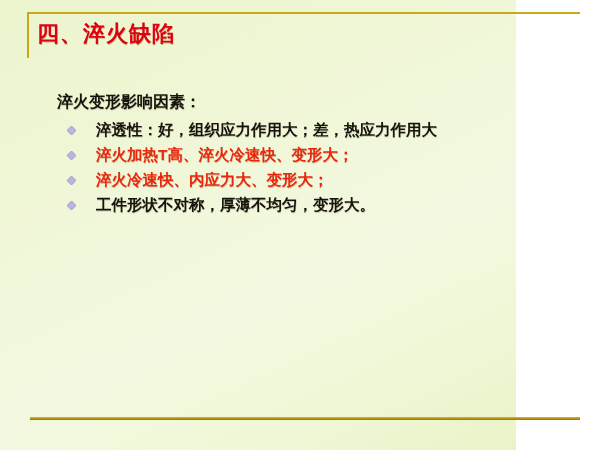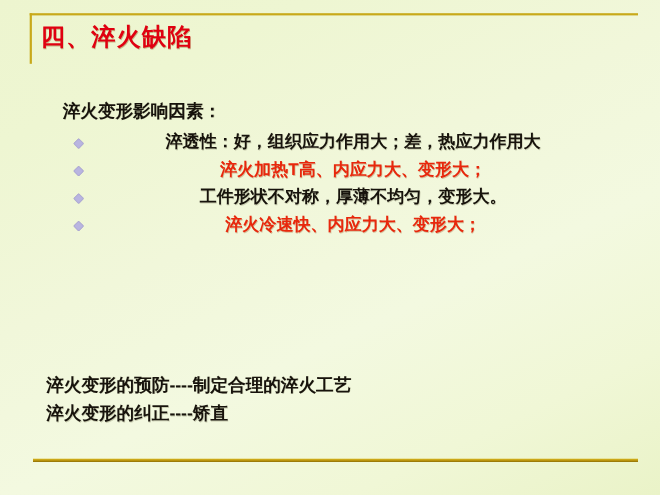--- a/index.html
+++ b/index.html
@@ -8,21 +8,21 @@
     padding: 0;
   }
   body {
     width: 600px;
     height: 450px;
     overflow: hidden;
     font-family: "Liberation Sans", "DejaVu Sans", sans-serif;
   }
   .slide {
     position: relative;
-    width: 600px;
+    width: 516px;
     height: 450px;
     box-sizing: border-box;
     background: linear-gradient(155deg,
         #edf5cf 0%,
         #eef6d2 18%,
         #f1f7da 42%,
         #f3f9e0 62%,
         #f0f7d6 82%,
         #eaf3c8 100%);
   }
@@ -68,23 +68,22 @@
   }
 
   ul.bullets {
     list-style: none;
     margin: 6px 0 0 0;
     padding: 0;
   }
   ul.bullets > li {
     position: relative;
     margin: 0 0 1px 0;
-    padding-left: 42px;
+    padding-left: 96px;
     min-height: 24px;
-    text-align: center;
   }
   .bullet-marker {
     position: absolute;
     left: 68px;
     top: 9px;
     width: 7px;
     height: 7px;
     background: #b9b5e0;
     transform: rotate(45deg);
     border-radius: 1px;
@@ -158,36 +157,32 @@
     <ul class="bullets">
 
       <li>
         <span class="bullet-marker"></span>
         <span class="bullet-text">淬透性：好，组织应力作用大；差，热应力作用大</span>
       </li>
 
 
       <li>
         <span class="bullet-marker"></span>
-        <span class="bullet-text red">淬火加热T高、内应力大、变形大；</span>
+        <span class="bullet-text red">淬火加热T高、淬火冷速快、变形大；</span>
+      </li>
+
+      <li>
+        <span class="bullet-marker"></span>
+        <span class="bullet-text red">淬火冷速快、内应力大、变形大；</span>
       </li>
 
       <li>
         <span class="bullet-marker"></span>
         <span class="bullet-text">工件形状不对称，厚薄不均匀，变形大。</span>
       </li>
 
-      <li>
-        <span class="bullet-marker"></span>
-        <span class="bullet-text red">淬火冷速快、内应力大、变形大；</span>
-      </li>
-
     </ul>
   </div>
 
-  <div class="footer-lines">
-    <div class="footer-line">淬火变形的预防----制定合理的淬火工艺</div>
-    <div class="footer-line">淬火变形的纠正----矫直</div>
-  </div>
 
   <div class="bottom-rule"></div>
 
 </div>
 
 </body></html>

